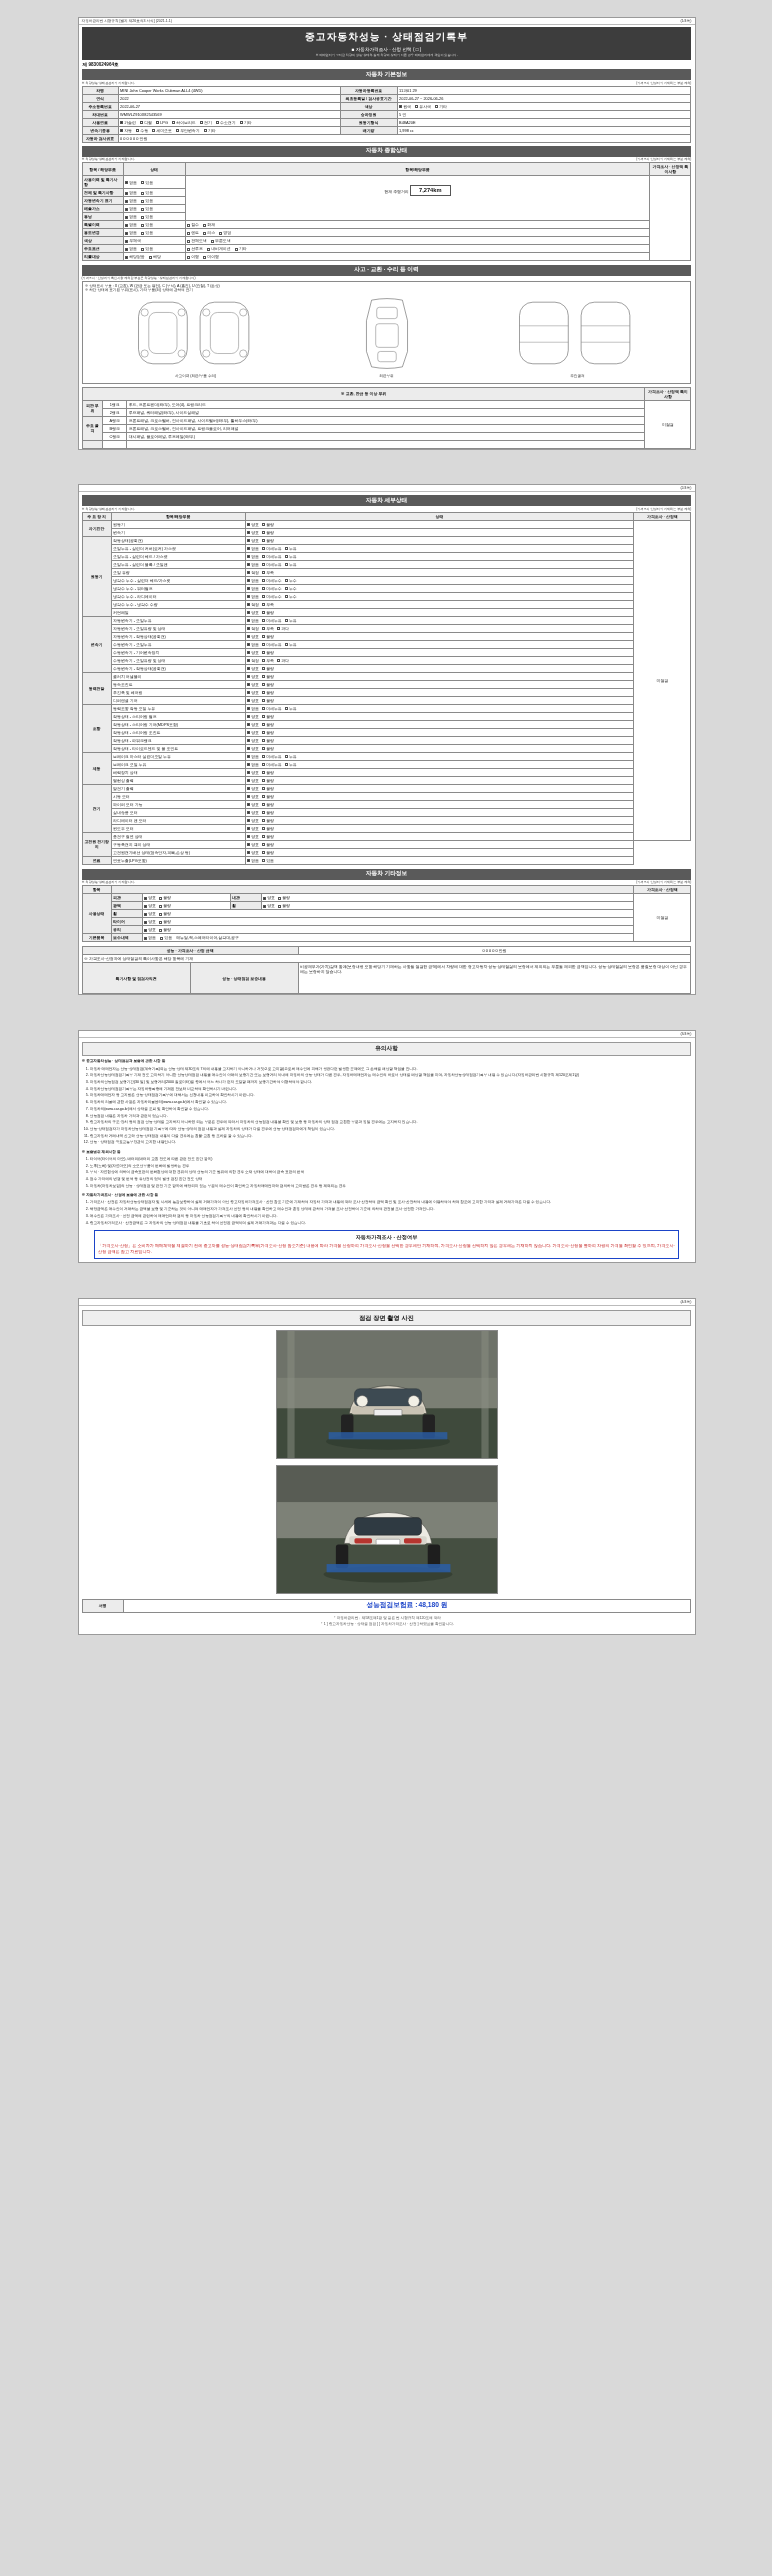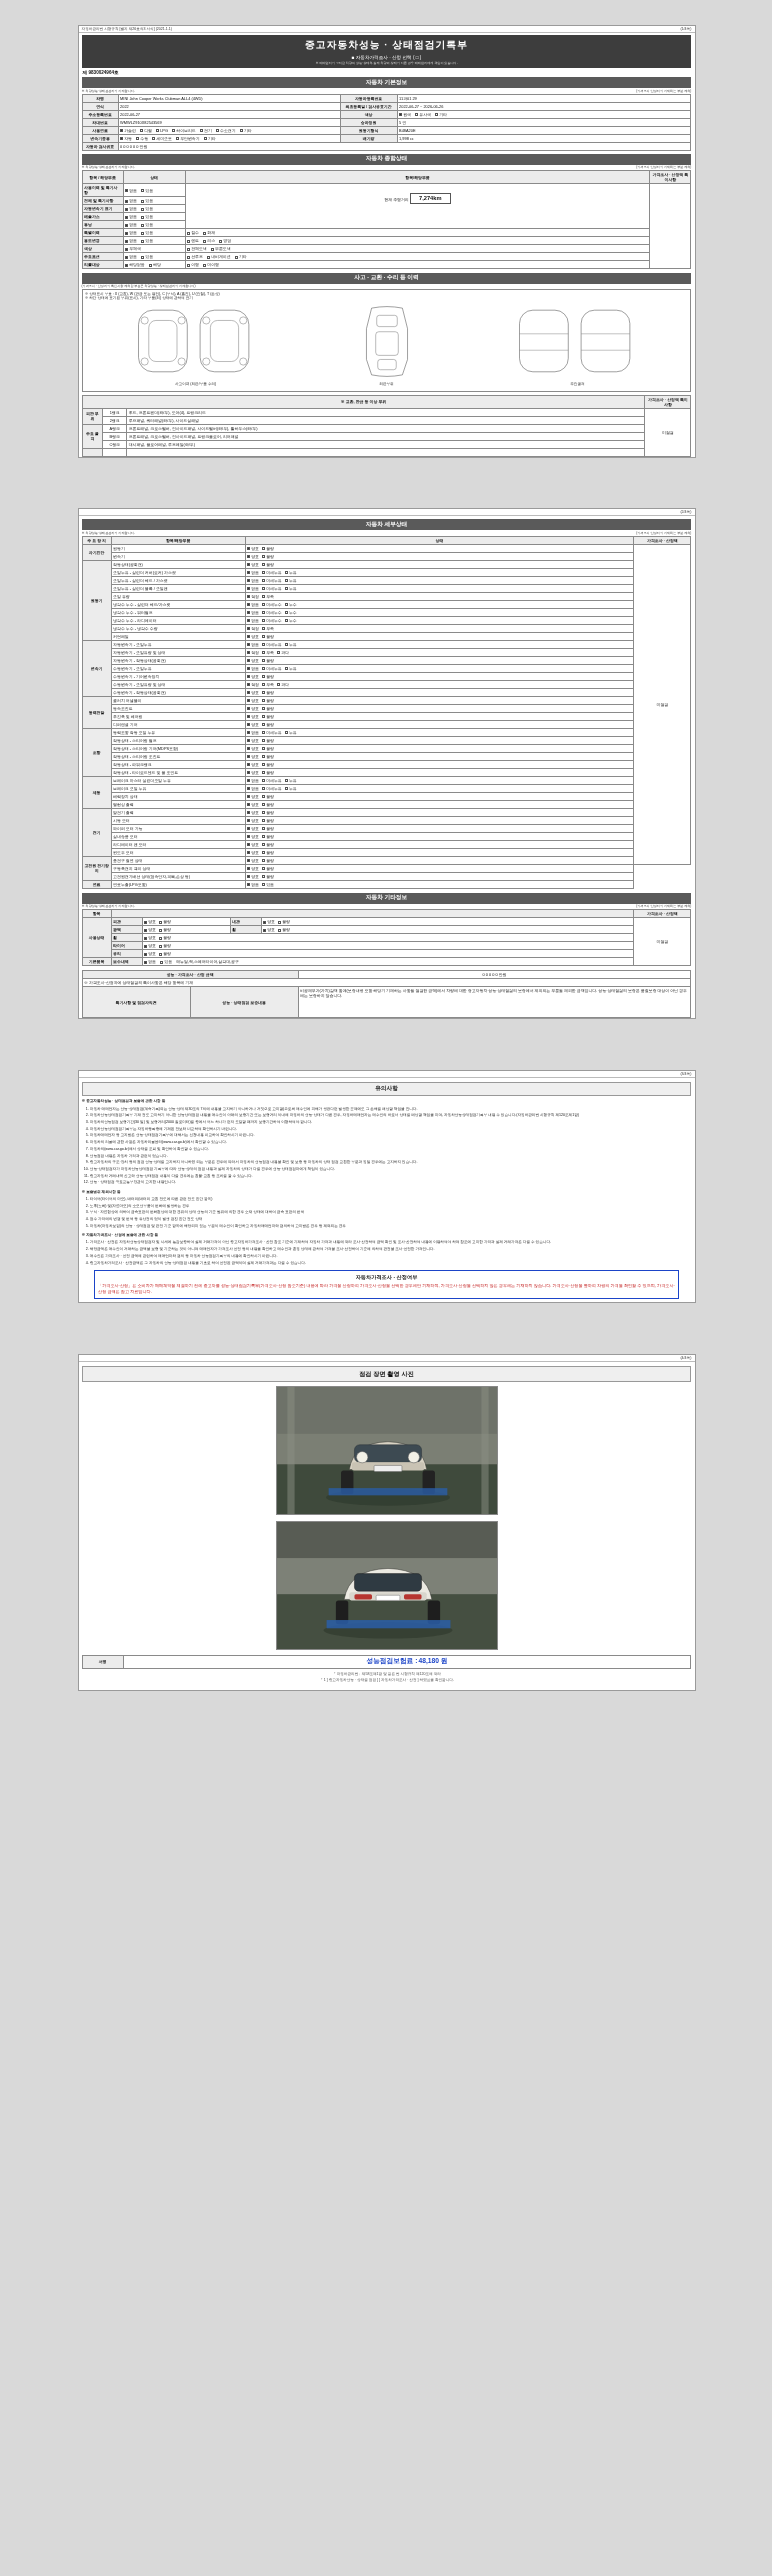--- a/index.html
+++ b/index.html
@@ -5,21 +5,21 @@
   * { box-sizing: border-box; }
   html, body { margin:0; padding:0; background:#d9d9d9; }
   body {
     width:773px;
     font-family:"Liberation Sans", sans-serif;
     font-size:5.2px;
     color:#111;
   }
   .page {
     width:618px;
-    margin:16px auto;
+    margin:8px auto;
     background:#fff;
     border:0.5px solid #9a9a9a;
     padding:0;
     position:relative;
   }
   .pagewrap { padding:9.3px 0; }
   .tiny { font-size:3.6px; }
   .xtiny { font-size:3.1px; }
   .topbar {
     display:flex; justify-content:space-between; align-items:center;

